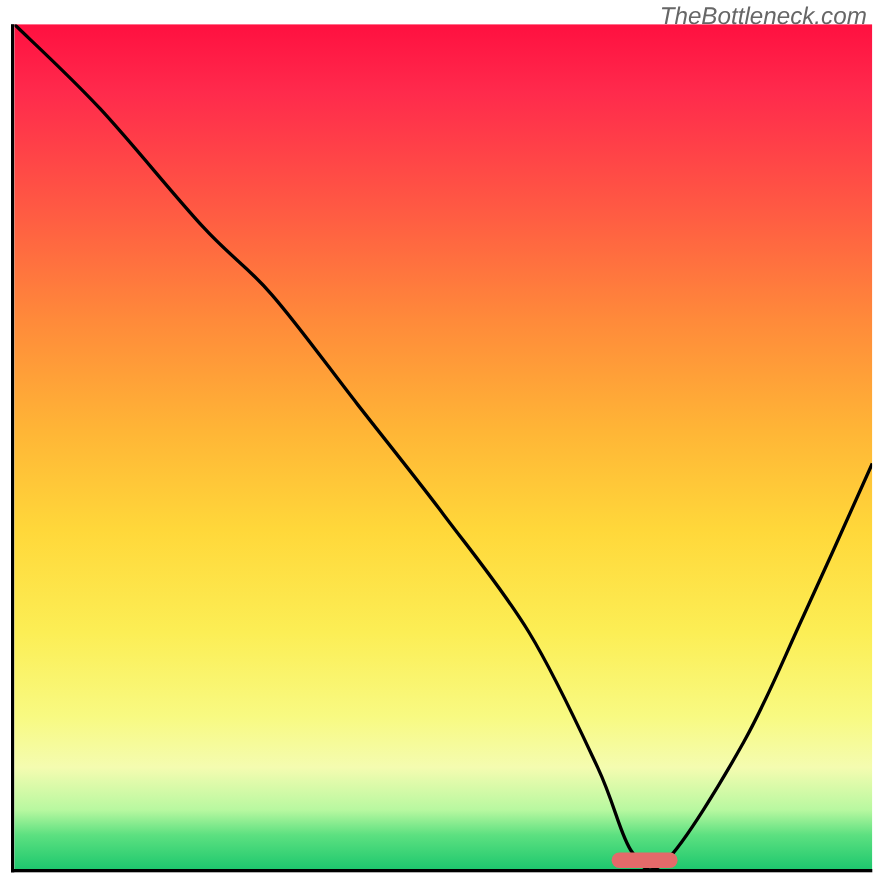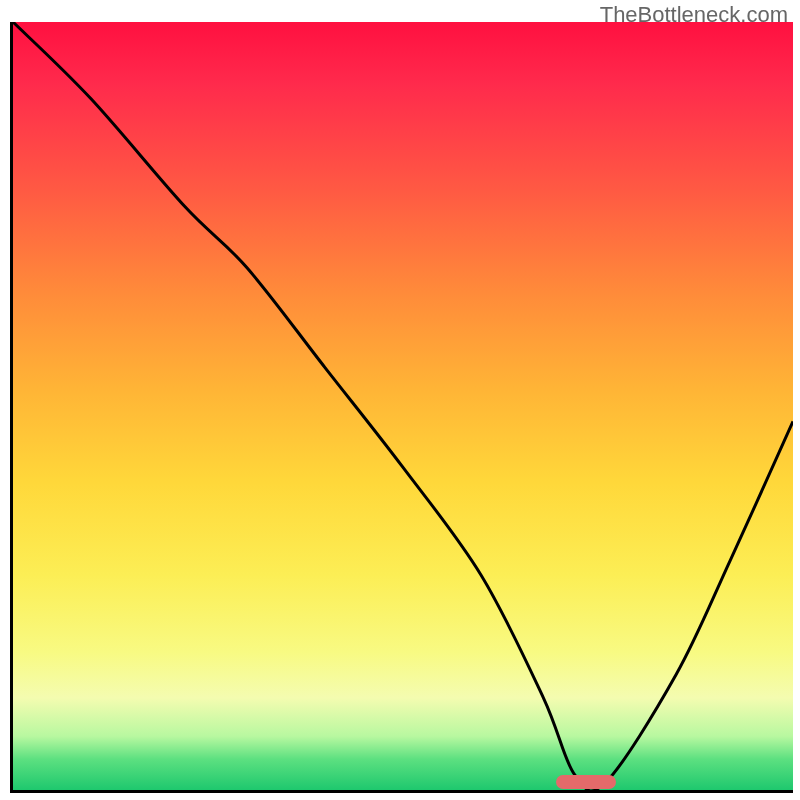--- a/index.html
+++ b/index.html
@@ -10,20 +10,21 @@
     background: #ffffff;
     position: relative;
     font-family: Arial, sans-serif;
   }
   .watermark {
     position: absolute;
     top: 2px;
     right: 12px;
     color: #666666;
     font-size: 22px;
+    font-style: italic;
   }
   .plot-area {
     position: absolute;
     left: 10px;
     top: 22px;
     width: 780px;
     height: 768px;
     border-left: 3px solid #000;
     border-bottom: 3px solid #000;
     overflow: hidden;

